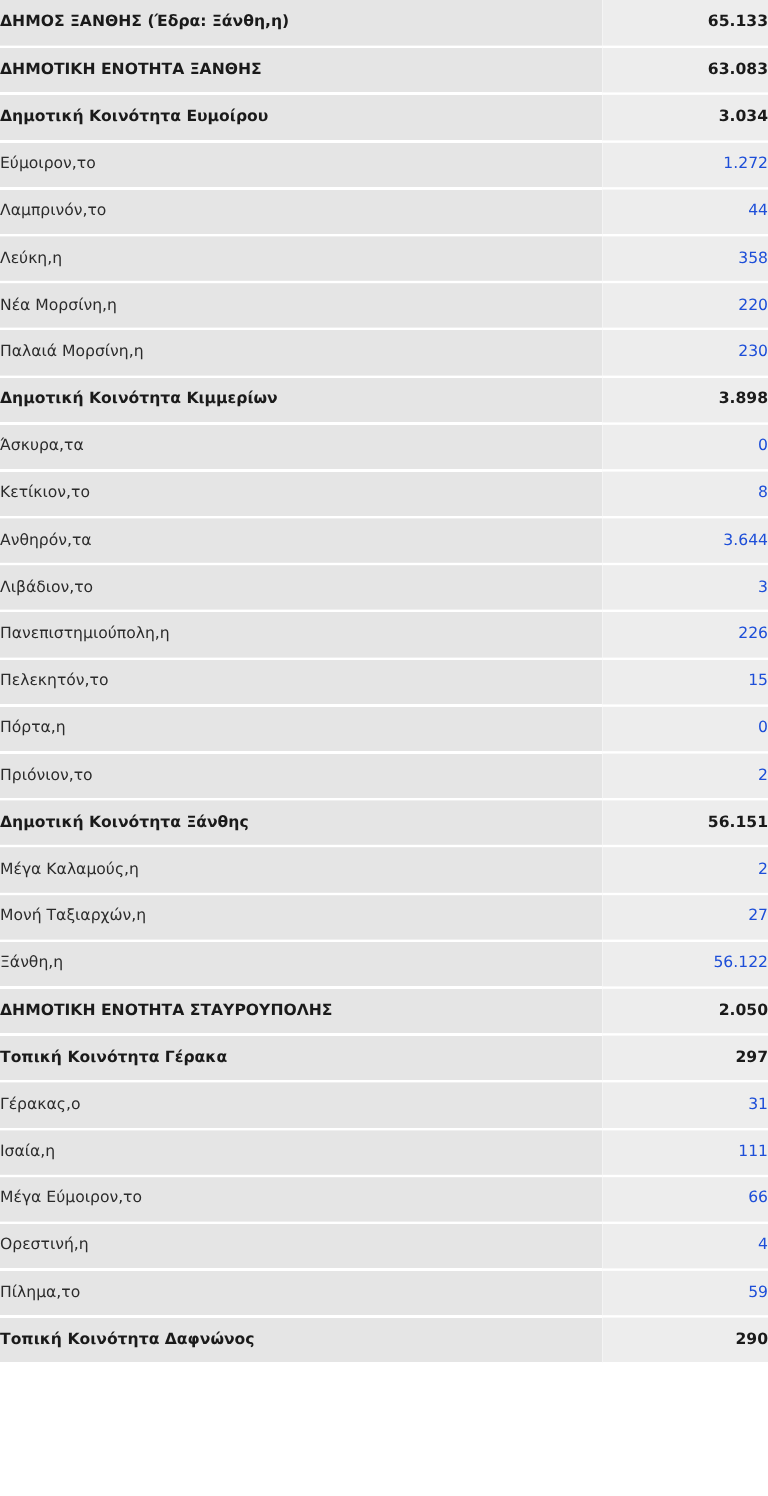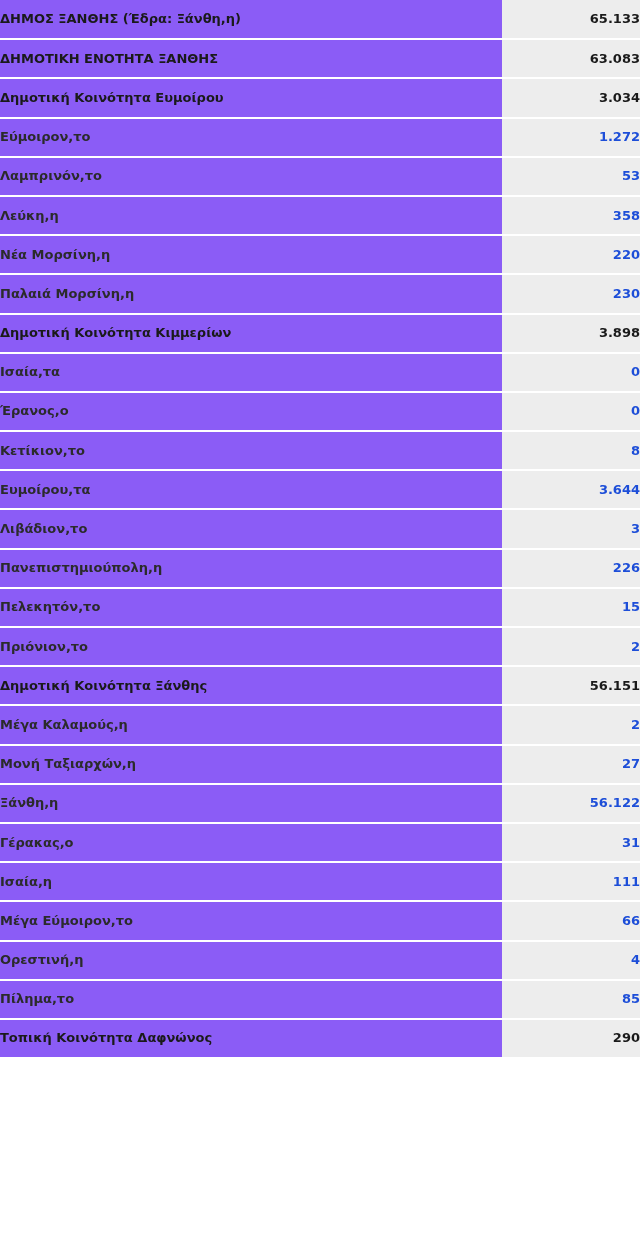--- a/index.html
+++ b/index.html
@@ -23,42 +23,42 @@
   }
   #stats-table td {
     vertical-align: middle;
     padding: 0;
     font-size: 13px;
     line-height: 16px;
     border-bottom: 2px solid #ffffff;
   }
   td.name-cell {
     width: 489px;
-    background: #8b5cf6;
+    background: #e5e5e5;
     padding-left: 18px;
     padding-right: 8px;
     color: #2b2b2b;
     white-space: nowrap;
     overflow: hidden;
     text-overflow: ellipsis;
   }
   td.value-cell {
     width: 135px;
     background: #ededed;
     text-align: right;
     padding-right: 16px;
     color: #1d4ed8;
   }
   tr.level-bold td.name-cell,
   tr.level-bold td.value-cell {
     font-weight: bold;
   }
   tr.level-normal td.name-cell,
   tr.level-normal td.value-cell {
-    font-weight: bold;
+    font-weight: normal;
   }
   tr.level-bold td.name-cell {
     color: #1a1a1a;
   }
   tr.level-bold td.value-cell {
     color: #1a1a1a;
   }
 </style>
 </head>
 <body>
@@ -76,65 +76,65 @@
       <tr class="level-bold">
         <td class="name-cell">Δημοτική Κοινότητα Ευμοίρου</td>
         <td class="value-cell">3.034</td>
       </tr>
       <tr class="level-normal">
         <td class="name-cell">Εύμοιρον,το</td>
         <td class="value-cell">1.272</td>
       </tr>
       <tr class="level-normal">
         <td class="name-cell">Λαμπρινόν,το</td>
-        <td class="value-cell">53</td>
+        <td class="value-cell">44</td>
       </tr>
       <tr class="level-normal">
         <td class="name-cell">Λεύκη,η</td>
         <td class="value-cell">358</td>
       </tr>
       <tr class="level-normal">
         <td class="name-cell">Νέα Μορσίνη,η</td>
         <td class="value-cell">220</td>
       </tr>
       <tr class="level-normal">
         <td class="name-cell">Παλαιά Μορσίνη,η</td>
         <td class="value-cell">230</td>
       </tr>
       <tr class="level-bold">
         <td class="name-cell">Δημοτική Κοινότητα Κιμμερίων</td>
         <td class="value-cell">3.898</td>
       </tr>
       <tr class="level-normal">
-        <td class="name-cell">Ισαία,τα</td>
-        <td class="value-cell">0</td>
-      </tr>
-      <tr class="level-normal">
-        <td class="name-cell">Έρανος,ο</td>
+        <td class="name-cell">Άσκυρα,τα</td>
         <td class="value-cell">0</td>
       </tr>
       <tr class="level-normal">
         <td class="name-cell">Κετίκιον,το</td>
         <td class="value-cell">8</td>
       </tr>
       <tr class="level-normal">
-        <td class="name-cell">Ευμοίρου,τα</td>
+        <td class="name-cell">Ανθηρόν,τα</td>
         <td class="value-cell">3.644</td>
       </tr>
       <tr class="level-normal">
         <td class="name-cell">Λιβάδιον,το</td>
         <td class="value-cell">3</td>
       </tr>
       <tr class="level-normal">
         <td class="name-cell">Πανεπιστημιούπολη,η</td>
         <td class="value-cell">226</td>
       </tr>
       <tr class="level-normal">
         <td class="name-cell">Πελεκητόν,το</td>
         <td class="value-cell">15</td>
+      </tr>
+      <tr class="level-normal">
+        <td class="name-cell">Πόρτα,η</td>
+        <td class="value-cell">0</td>
       </tr>
       <tr class="level-normal">
         <td class="name-cell">Πριόνιον,το</td>
         <td class="value-cell">2</td>
       </tr>
       <tr class="level-bold">
         <td class="name-cell">Δημοτική Κοινότητα Ξάνθης</td>
         <td class="value-cell">56.151</td>
       </tr>
       <tr class="level-normal">
@@ -142,38 +142,46 @@
         <td class="value-cell">2</td>
       </tr>
       <tr class="level-normal">
         <td class="name-cell">Μονή Ταξιαρχών,η</td>
         <td class="value-cell">27</td>
       </tr>
       <tr class="level-normal">
         <td class="name-cell">Ξάνθη,η</td>
         <td class="value-cell">56.122</td>
       </tr>
+      <tr class="level-bold">
+        <td class="name-cell">ΔΗΜΟΤΙΚΗ ΕΝΟΤΗΤΑ ΣΤΑΥΡΟΥΠΟΛΗΣ</td>
+        <td class="value-cell">2.050</td>
+      </tr>
+      <tr class="level-bold">
+        <td class="name-cell">Τοπική Κοινότητα Γέρακα</td>
+        <td class="value-cell">297</td>
+      </tr>
       <tr class="level-normal">
         <td class="name-cell">Γέρακας,ο</td>
         <td class="value-cell">31</td>
       </tr>
       <tr class="level-normal">
         <td class="name-cell">Ισαία,η</td>
         <td class="value-cell">111</td>
       </tr>
       <tr class="level-normal">
         <td class="name-cell">Μέγα Εύμοιρον,το</td>
         <td class="value-cell">66</td>
       </tr>
       <tr class="level-normal">
         <td class="name-cell">Ορεστινή,η</td>
         <td class="value-cell">4</td>
       </tr>
       <tr class="level-normal">
         <td class="name-cell">Πίλημα,το</td>
-        <td class="value-cell">85</td>
+        <td class="value-cell">59</td>
       </tr>
       <tr class="level-bold">
         <td class="name-cell">Τοπική Κοινότητα Δαφνώνος</td>
         <td class="value-cell">290</td>
       </tr>
     </tbody>
 </table>
 
 </body></html>

